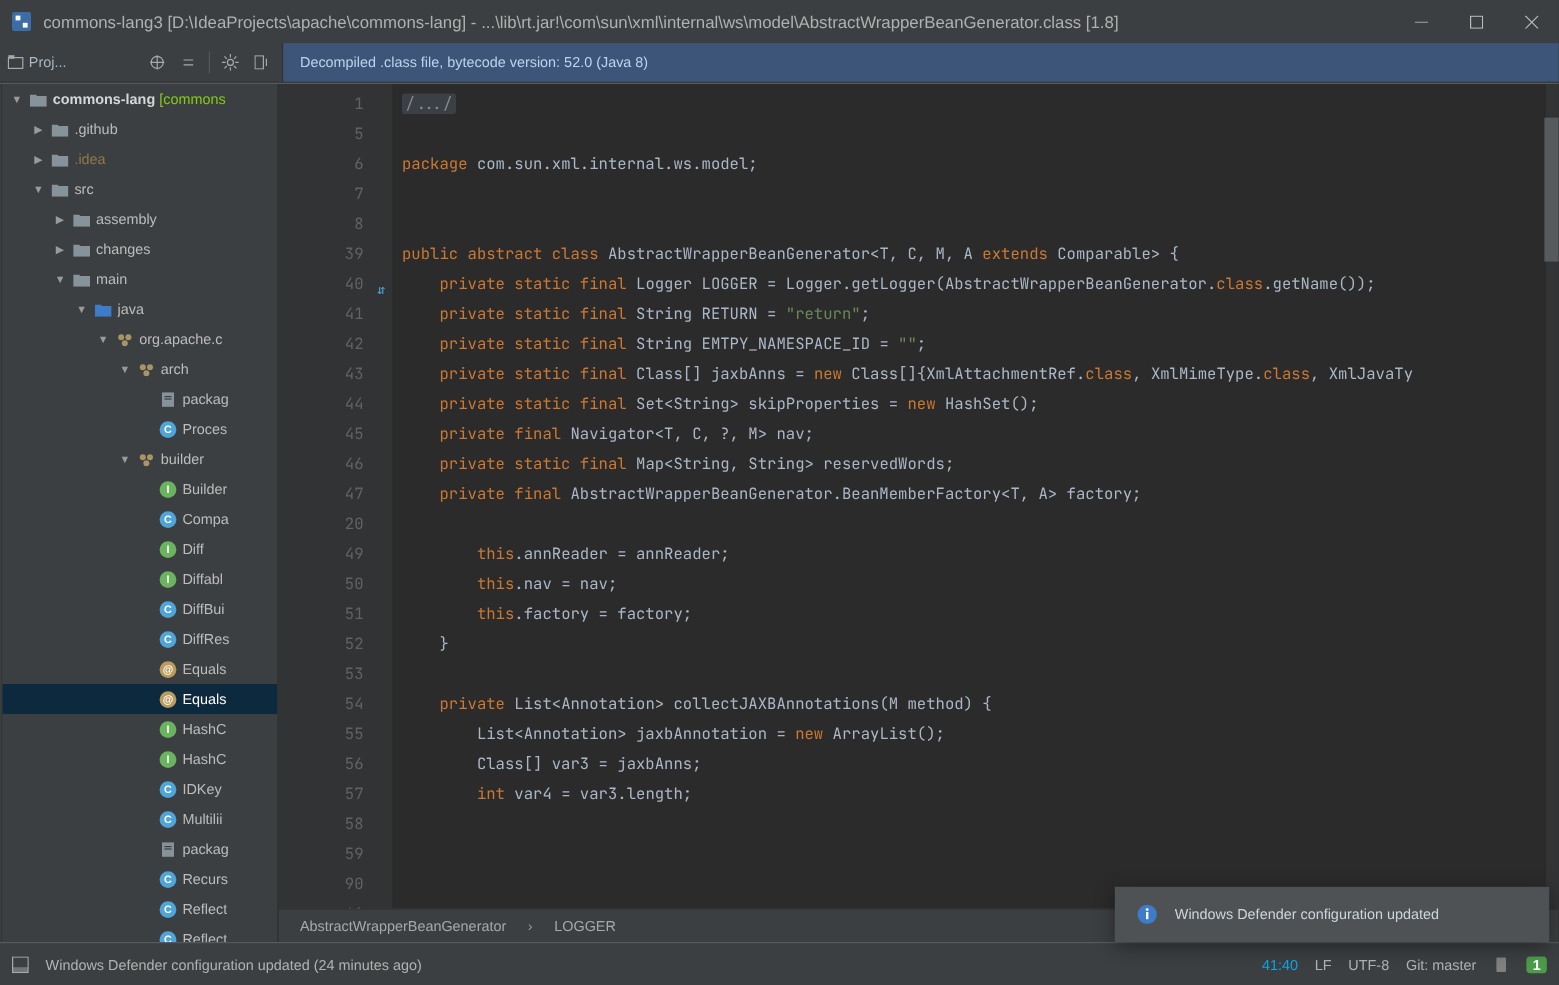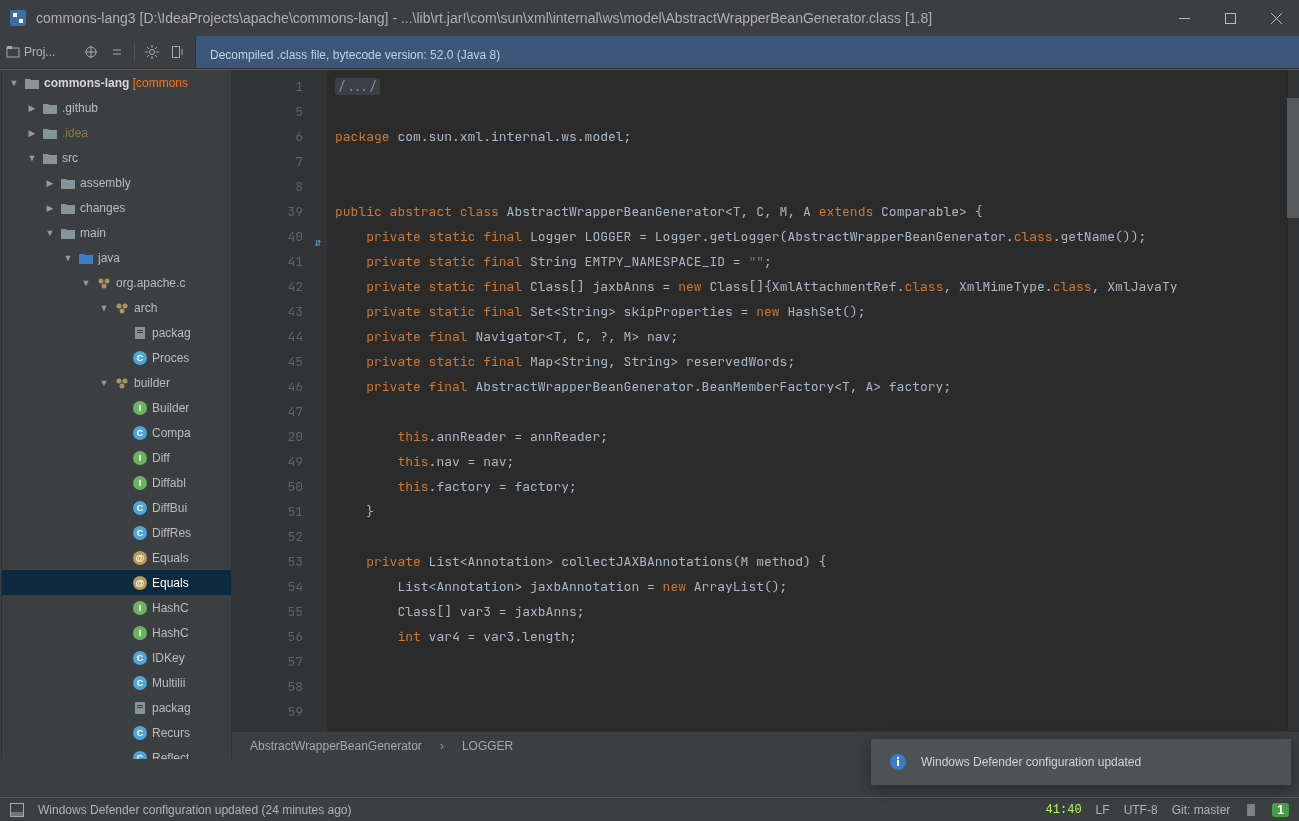--- a/index.html
+++ b/index.html
@@ -18,28 +18,28 @@
 }
 .titlebar .appicon { width:16px; height:16px; margin-right:10px; display:inline-flex; }
 .titlebar .title { flex:1; font-size:14px; }
 .win-ctrls { display:flex; }
 .win-ctrls .btn { width:46px; height:36px; display:flex; align-items:center; justify-content:center; color:#bbb; }
 .toolbar-row {
   height:33px; display:flex; align-items:stretch;
   background:#3c3f41; border-bottom:1px solid #323232;
 }
 .tool-sidebar-head {
-  width:196px; display:flex; align-items:center; padding:0 6px 0 6px; gap:4px;
+  width:236px; display:flex; align-items:center; padding:0 6px 0 6px; gap:4px;
   border-right:1px solid #323232;
 }
 .tool-sidebar-head .label { display:flex; align-items:center; gap:4px; flex:1; overflow:hidden; }
 .tool-sidebar-head .label span { white-space:nowrap; }
 .tool-icon { width:22px; height:22px; display:flex; align-items:center; justify-content:center; color:#a9a9a9; }
 .banner {
-  flex:1; background:#3c5579; color:#bdd3ec; display:flex; align-items:flex-start; padding:12px 14px;
+  flex:1; background:#3c5579; color:#bdd3ec; display:flex; align-items:center; padding:0 14px;
 }
 .main { flex:1; display:flex; overflow:hidden; border-top:1px solid #555a5e; }
 .gutter-left { width:2px; background:#3c3f41; border-right:1px solid #323232; }
 .project-tree {
   width:230px; background:#3c3f41; color:#bcbcbc; overflow:hidden;
   border-right:1px solid #323232;
 }
 .tree-item { display:flex; align-items:center; gap:4px; height:25px; white-space:nowrap; padding-right:4px; }
 .tree-item .arrow { width:12px; text-align:center; font-size:9px; color:#9a9a9a; }
 .tree-item .icon { width:16px; height:16px; display:inline-flex; align-items:center; justify-content:center; }
@@ -68,28 +68,28 @@
 .code .row { height:25px; white-space:pre; }
 .k { color:#cc7832; }
 .str { color:#6a8759; }
 .fold { background:#3a4045; color:#888; padding:0 3px; border-radius:2px; }
 .breadcrumb {
   height:28px; border-top:1px solid #323232; background:#3c3f41; display:flex; align-items:center;
   padding:0 18px; gap:18px; color:#a8a8a8;
 }
 .notif {
   position:absolute; right:8px; bottom:36px;
-  width:420px; background:#4e5254; color:#cfd5dc; padding:14px 18px;
+  width:362px; background:#4e5254; color:#cfd5dc; padding:14px 18px;
   display:flex; align-items:center; gap:14px;
   box-shadow:0 4px 16px rgba(0,0,0,0.4);
   margin-left:29px;
 }
 .status-bar {
-  height:24px; background:#3c3f41; border-top:1px solid #555a5e;
-  display:flex; align-items:center; padding:0 10px; color:#b2b2b2; gap:14px;margin-top:38px;
+  height:36px; background:#3c3f41; border-top:1px solid #555a5e;
+  display:flex; align-items:center; padding:0 10px; color:#b2b2b2; gap:14px;
 }
 .status-bar .spacer { flex:1; }
 .error-stripe { width:12px; background:#313335; border-left:1px solid #262626; position:relative; }
 .error-stripe .thumb { position:absolute; right:0; top:28px; width:12px; height:120px; background:#565a5c; }
 .bold-dir { font-weight:bold; color:#d6d6d6; }
 .brk { color:#999; }
 </style>
 </head>
 <body>
 
@@ -176,21 +176,21 @@
   <div class="gutter-left"></div>
 
   <div class="project-tree" id="tree">
       <div class="tree-item" style="padding-left: 6px;">
         <span class="arrow">▼</span>
         <span class="icon">
           <svg width="14" height="12">
             <path class="folder" d="M0 2h5l1 1h8v9H0z"></path>
           </svg>
         </span>
-        <span class="lbl bold-dir">commons-lang<span style="font-weight:normal;color:#f97316;"> [commons</span></span>
+        <span class="lbl bold-dir">commons-lang<span style="font-weight:normal;color:#84cc16;"> [commons</span></span>
       </div>
       <div class="tree-item" style="padding-left: 24px;">
         <span class="arrow">▶</span>
         <span class="icon">
           <svg width="14" height="12">
             <path class="folder" d="M0 2h5l1 1h8v9H0z"></path>
           </svg>
         </span>
         <span class="lbl ">.github</span>
       </div>
@@ -450,20 +450,21 @@
           <div class="ln">61</div>
         </div>
       <div class="code" id="code">
           <div class="row"><span class="fold">/.../</span></div>
           <div class="row"></div>
           <div class="row"><span class="k">package</span> com.sun.xml.internal.ws.model;</div>
           <div class="row"></div>
           <div class="row"></div>
           <div class="row"><span class="k">public abstract class</span> AbstractWrapperBeanGenerator&lt;T, C, M, A <span class="k">extends</span> Comparable&gt; {</div>
           <div class="row">    <span class="k">private static final</span> Logger LOGGER = Logger.getLogger(AbstractWrapperBeanGenerator.<span class="k">class</span>.getName());</div>
+          <div class="row">    <span class="k">private static final</span> String RETURN = <span class="str">"return"</span>;</div>
           <div class="row">    <span class="k">private static final</span> String EMTPY_NAMESPACE_ID = <span class="str">""</span>;</div>
           <div class="row">    <span class="k">private static final</span> Class[] jaxbAnns = <span class="k">new</span> Class[]{XmlAttachmentRef.<span class="k">class</span>, XmlMimeType.<span class="k">class</span>, XmlJavaTy</div>
           <div class="row">    <span class="k">private static final</span> Set&lt;String&gt; skipProperties = <span class="k">new</span> HashSet();</div>
           <div class="row">    <span class="k">private final</span> Navigator&lt;T, C, ?, M&gt; nav;</div>
           <div class="row">    <span class="k">private static final</span> Map&lt;String, String&gt; reservedWords;</div>
           <div class="row">    <span class="k">private final</span> AbstractWrapperBeanGenerator.BeanMemberFactory&lt;T, A&gt; factory;</div>
           <div class="row"></div>
           <div class="row">        <span class="k">this</span>.annReader = annReader;</div>
           <div class="row">        <span class="k">this</span>.nav = nav;</div>
           <div class="row">        <span class="k">this</span>.factory = factory;</div>
@@ -496,21 +497,21 @@
   <span>Windows Defender configuration updated</span>
 </div>
 
 <div class="status-bar">
   <svg width="14" height="14">
       <rect x="0.5" y="0.5" width="13" height="13" fill="none" stroke="#a9a9a9"></rect>
       <rect x="0.5" y="9" width="13" height="4.5" fill="#a9a9a9" opacity="0.5"></rect>
     </svg>
   <span>Windows Defender configuration updated (24 minutes ago)</span>
   <span class="spacer"></span>
-  <span style="color:#bef264;font-family:Liberation Mono, monospace;">41:40</span>
+  <span style="color:#0ea5e9;">41:40</span>
   <span>LF</span>
   <span>UTF-8</span>
   <span>Git: master</span>
   <svg width="14" height="14">
       <rect x="3" y="1" width="8" height="12" rx="1" fill="#808080"></rect>
     </svg>
   <span style="background:#4b9c49;color:#fff;border-radius:3px;padding:0 5px;font-weight:bold;">1</span>
 </div>
 
 </body></html>

